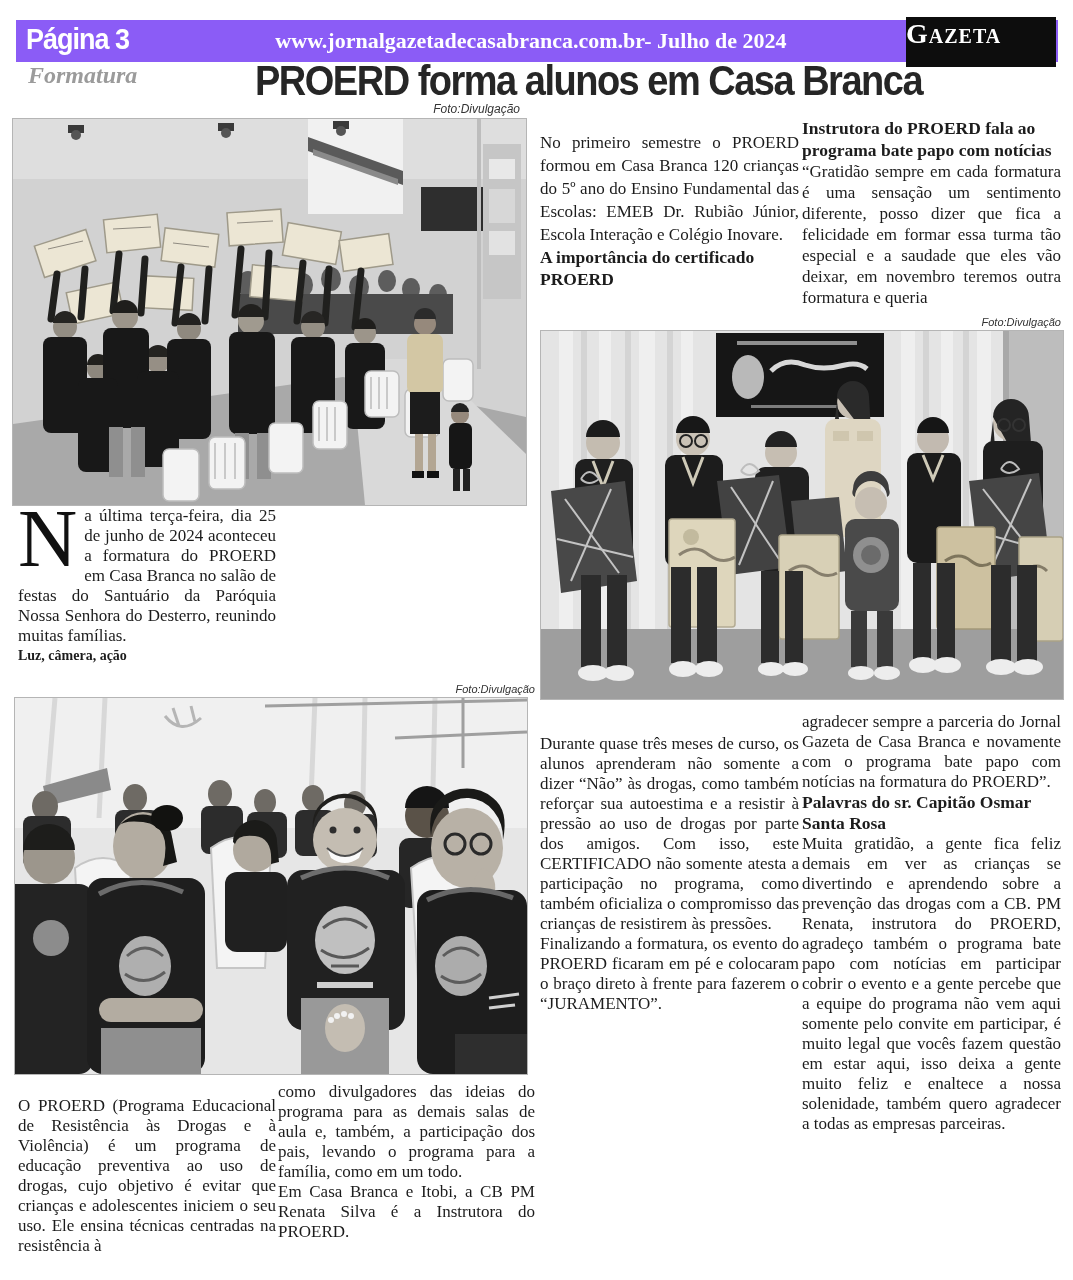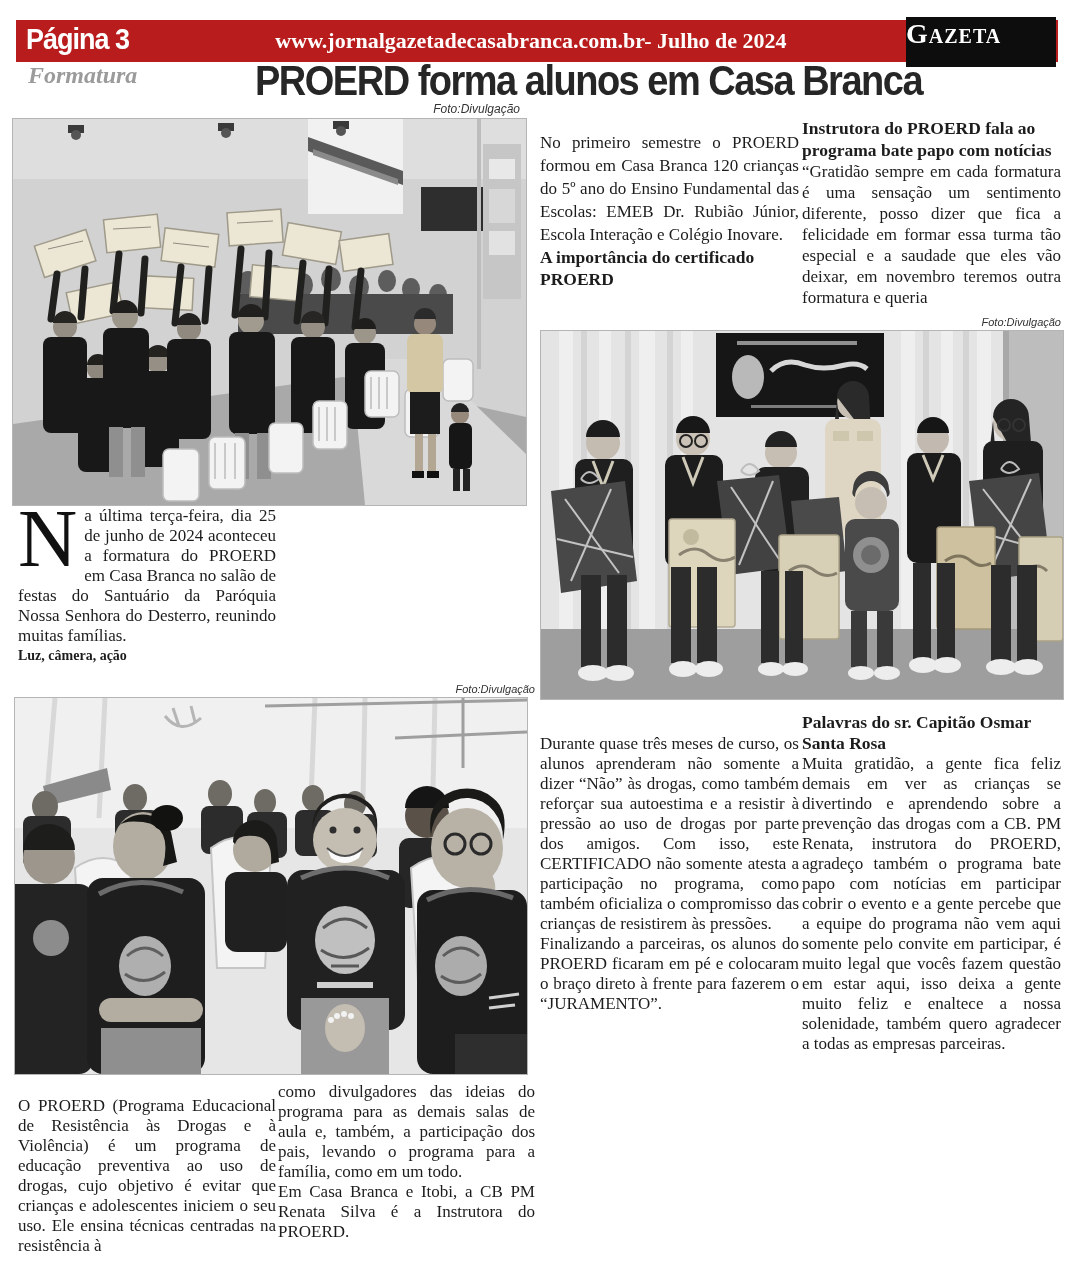--- a/index.html
+++ b/index.html
@@ -1,19 +1,19 @@
 <!DOCTYPE html>
 <html><head>
 <meta charset="utf-8">
 <style>
   html,body{margin:0;padding:0;background:#9a9a9a;}
   .page{position:relative;width:1073px;height:1280px;background:#ffffff;overflow:hidden;
         font-family:"Liberation Serif",serif;color:#1c1c1c;}
   
-  .topbar{position:absolute;left:16px;top:20px;width:1042px;height:42px;background:#b91c1c;}
+  .topbar{position:absolute;left:16px;top:20px;width:1042px;height:42px;background:#8b5cf6;}
   .page-label{position:absolute;left:10px;top:4px;color:#fff;font-family:"Liberation Sans",sans-serif;
               font-weight:bold;font-size:27px;letter-spacing:-1px;transform:scaleY(1.06);transform-origin:top left;}
   .site-url{position:absolute;left:0;right:12px;top:8px;text-align:center;color:#fff;
             font-family:"Liberation Serif",serif;font-weight:bold;font-size:22px;}
   .logo-box{position:absolute;right:2px;top:-3px;width:150px;height:50px;background:#0d0d0d;}
   .logo-main{display:block;padding-right:8px;color:#fff;font-family:"Liberation Serif",serif;
              font-weight:bold;font-variant:small-caps;font-size:28px;line-height:28px;letter-spacing:1px;margin-top:3px;}
   .logo-sub{display:block;text-align:right;padding-right:4px;color:#fff;font-family:Liberation Sans, sans-serif;
             font-weight:bold;font-size:12px;line-height:15px;letter-spacing:-0.5px;transform:scaleY(1.05);transform-origin:top right;margin-top:34px;}
   
@@ -467,24 +467,25 @@
       <g stroke="#d0d0d0" stroke-width="3">
           <path d="M474 300 l30 -4"></path>
           <path d="M474 310 l26 -3"></path>
         </g>
       <rect x="440" y="336" width="72" height="40" fill="#2e2e2e"></rect>
     </svg>
   </figure>
 
   <div class="tblock col3-low">
     <p>Durante quase três meses de curso, os alunos aprenderam não somente a dizer “Não” às drogas, como também reforçar sua autoestima e a resistir à pressão ao uso de drogas por parte dos amigos. Com isso, este CERTIFICADO não somente atesta a participação no programa, como também oficializa o compromisso das crianças de resistirem às pressões.</p>
-    <p class="col3-p3">Finalizando a parceiras, os alunos do PROERD ficaram em pé e colocaram o braço direto à frente para fazerem o “JURAMENTO”.</p>
+    <p class="col3-p3">Finalizando a formatura, os evento do PROERD ficaram em pé e colocaram o braço direto à frente para fazerem o “JURAMENTO”.</p>
   </div>
 
   <div class="tblock col4-low">
+    <p>agradecer sempre a parceria do Jornal Gazeta de Casa Branca e novamente com o programa bate papo com notícias na formatura do PROERD”.</p>
     <p class="subhead col4-sub2">Palavras do sr. Capitão Osmar Santa Rosa</p>
     <p class="col4-p3">Muita gratidão, a gente fica feliz demais em ver as crianças se divertindo e aprendendo sobre a prevenção das drogas com a CB. PM Renata, instrutora do PROERD, agradeço também o programa bate papo com notícias em participar cobrir o evento e a gente percebe que a equipe do programa não vem aqui somente pelo convite em participar, é muito legal que vocês fazem questão em estar aqui, isso deixa a gente muito feliz e enaltece a nossa solenidade, também quero agradecer a todas as empresas parceiras.</p>
   </div>
 
   <div class="tblock col1-bot">
     <p>O PROERD (Programa Educacional de Resistência às Drogas e à Violência) é um programa de educação preventiva ao uso de drogas, cujo objetivo é evitar que crianças e adolescentes iniciem o seu uso. Ele ensina técnicas centradas na resistência à</p>
   </div>
 
   <div class="tblock col2-bot">
     <p>como divulgadores das ideias do programa para as demais salas de aula e, também, a participação dos pais, levando o programa para a família, como em um todo.</p>

